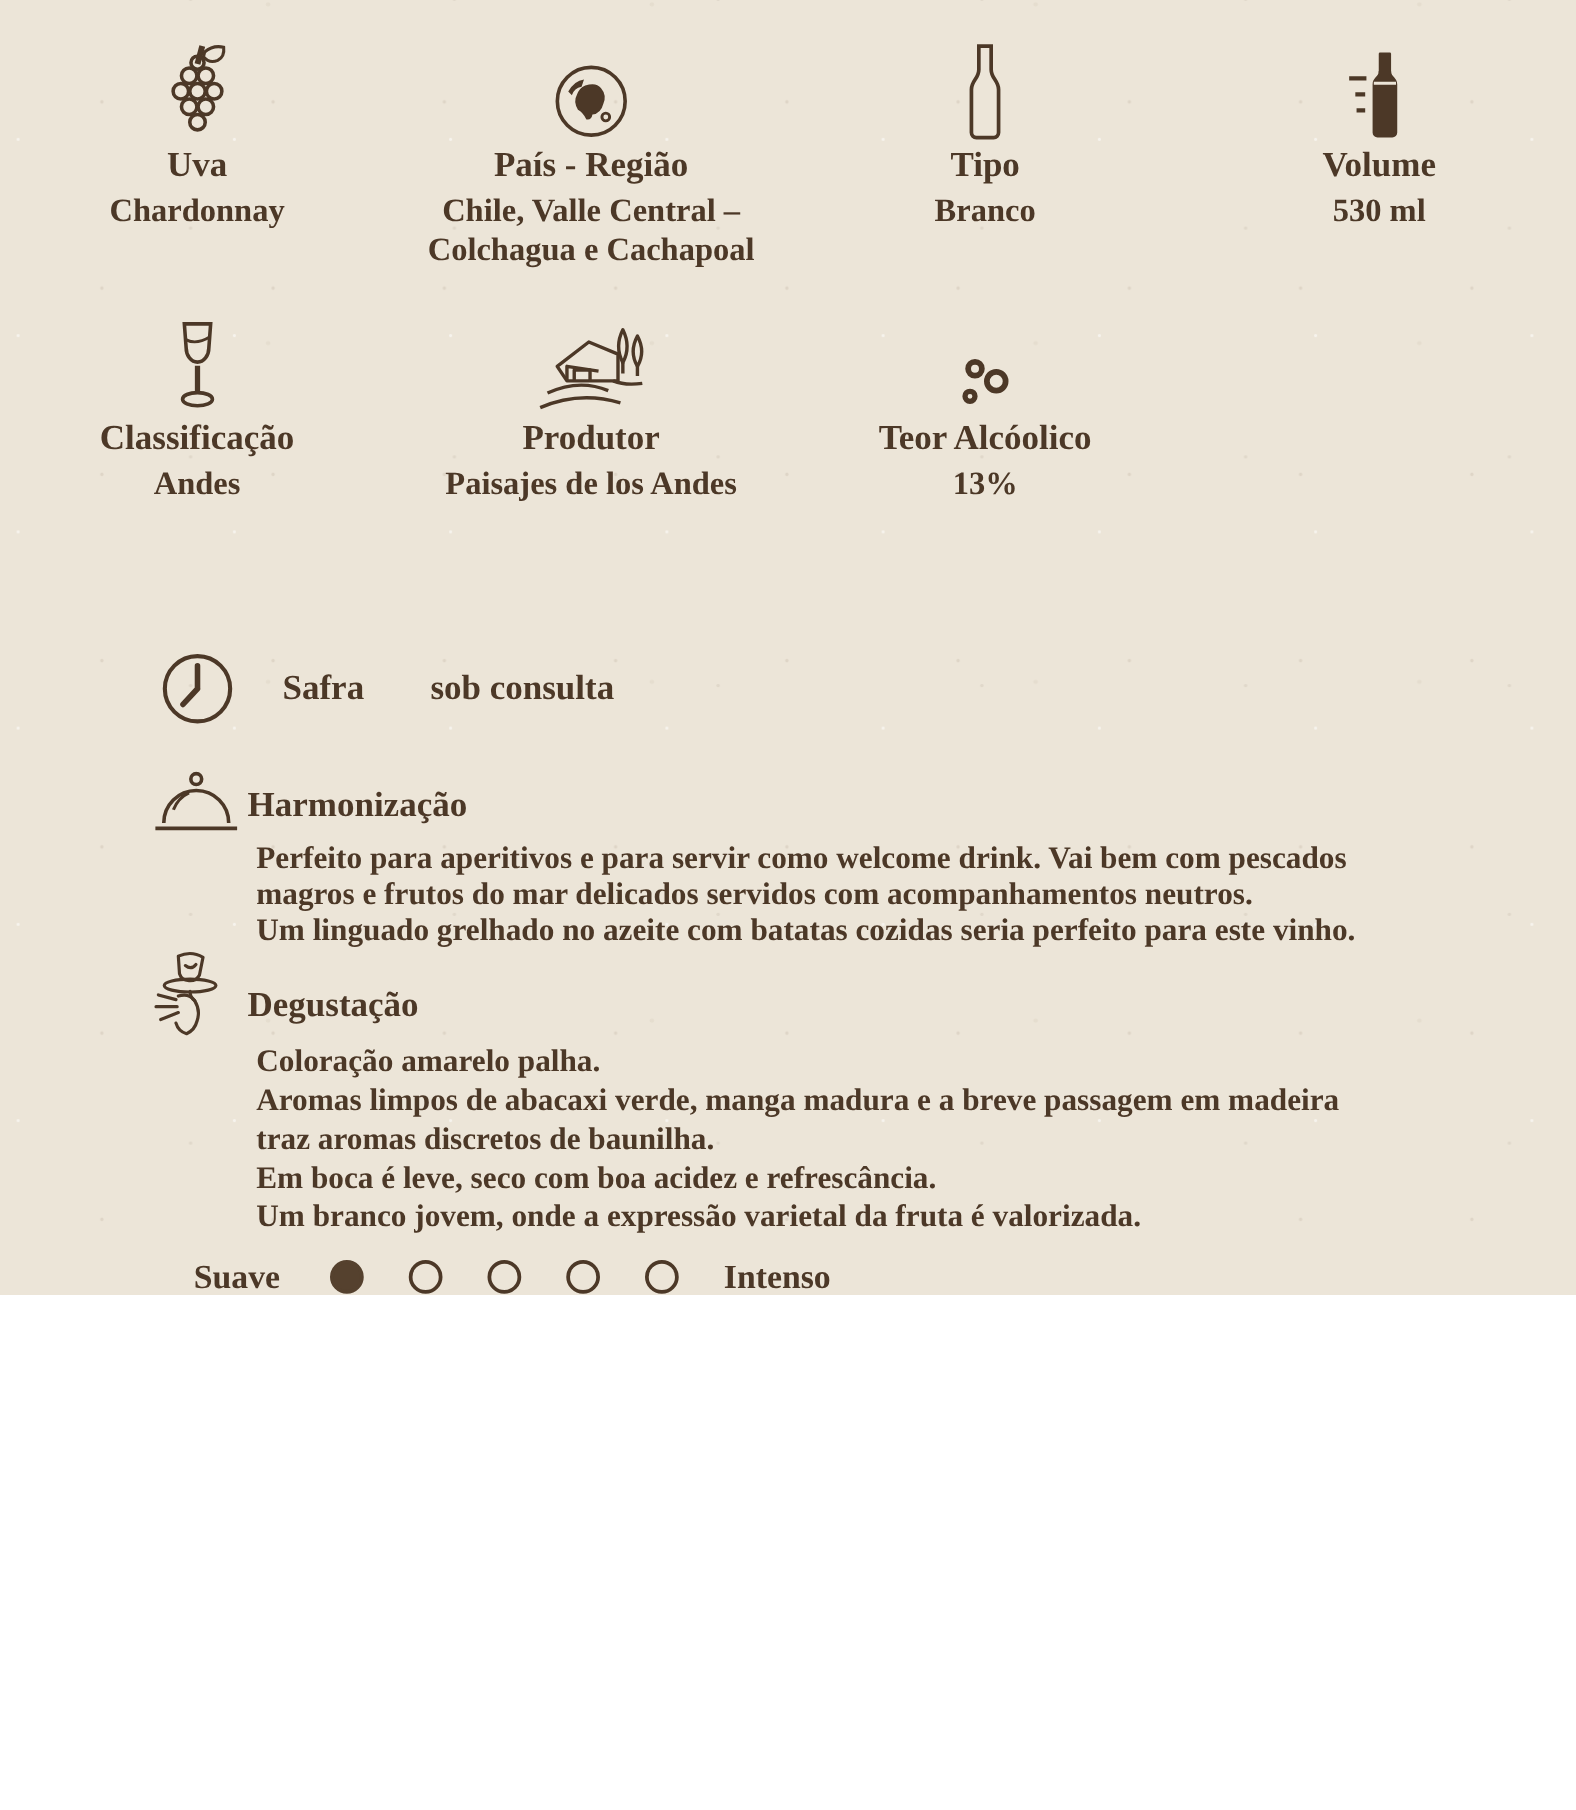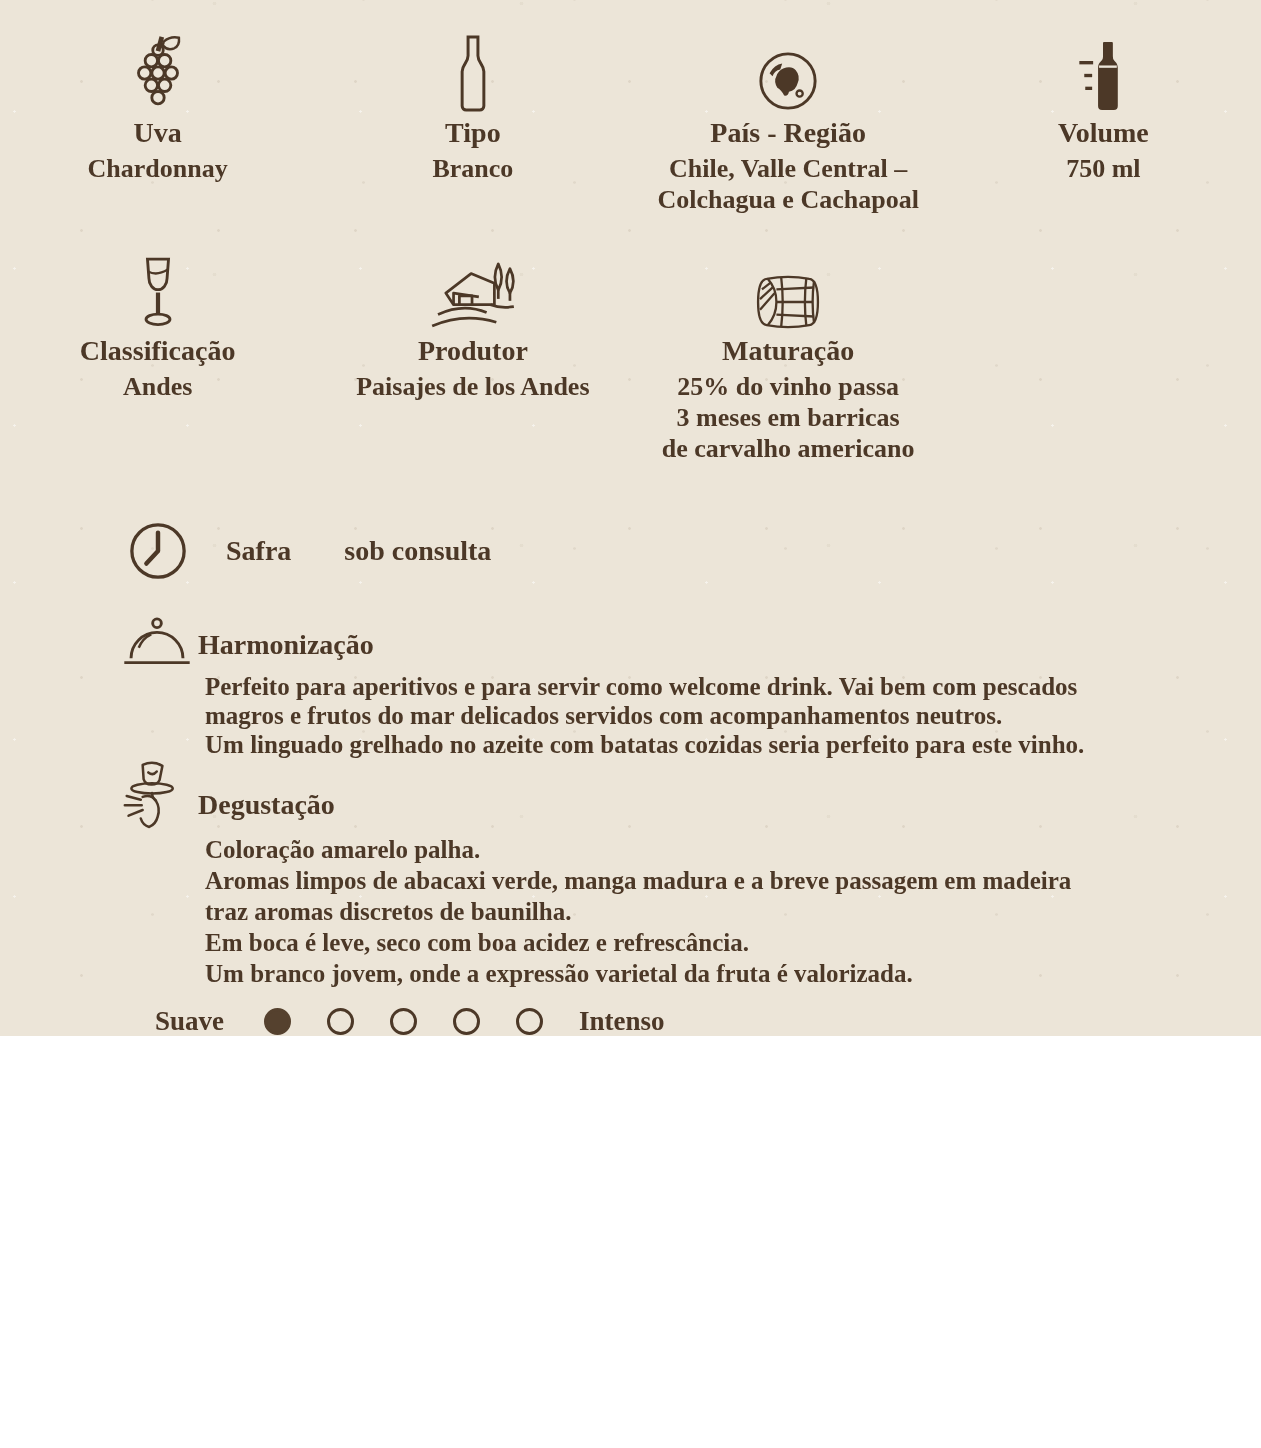--- a/index.html
+++ b/index.html
@@ -90,59 +90,59 @@
             <circle cx="30" cy="67" r="6.5"></circle>
           </g>
         </svg>
       </div>
       <div class="attr-label">Uva</div>
       <div class="attr-value">Chardonnay</div>
     </div>
 
     <div class="attr">
       <div class="icon-box">
-        <svg viewBox="0 0 36 78" width="36" height="77">
-          <path d="M13 2 h10 v19 c0 7 6 9 6 16 v35 a4 4 0 0 1 -4 4 H11 a4 4 0 0 1 -4 -4 V37 c0 -7 6 -9 6 -16 Z" fill="none" stroke="currentColor" stroke-width="3"></path>
-        </svg>
-      </div>
-      <div class="attr-label">Tipo</div>
-      <div class="attr-value">Branco</div>
-    </div>
-
-    <div class="attr">
-      <div class="icon-box">
         <svg viewBox="0 0 64 64" width="62" height="62">
           <circle cx="32" cy="32" r="28" fill="none" stroke="currentColor" stroke-width="3"></circle>
           <path d="M27 19 q9 -3 13 2 q5 6 2 13 q-2 8 -9 9 q-1 5 -5 4 q-3 -6 -7 -8 q-4 -7 -1 -12 q2 -6 7 -8 z" fill="currentColor"></path>
           <path d="M13 24 q5 -9 13 -10 l-2 6 q-6 1 -8 7 z" fill="currentColor"></path>
           <circle cx="44" cy="45" r="3.2" fill="none" stroke="currentColor" stroke-width="2.4"></circle>
         </svg>
       </div>
       <div class="attr-label">País - Região</div>
       <div class="attr-value">Chile, Valle Central –
 Colchagua e Cachapoal</div>
     </div>
 
     <div class="attr">
       <div class="icon-box">
+        <svg viewBox="0 0 36 78" width="36" height="77">
+          <path d="M13 2 h10 v19 c0 7 6 9 6 16 v35 a4 4 0 0 1 -4 4 H11 a4 4 0 0 1 -4 -4 V37 c0 -7 6 -9 6 -16 Z" fill="none" stroke="currentColor" stroke-width="3"></path>
+        </svg>
+      </div>
+      <div class="attr-label">Tipo</div>
+      <div class="attr-value">Branco</div>
+    </div>
+
+    <div class="attr">
+      <div class="icon-box">
         <svg viewBox="0 0 50 72" width="50" height="71">
           <g fill="currentColor">
             <rect x="25" y="1" width="10" height="17" rx="1"></rect>
             <path d="M20 27 c0 -6 5 -6 5 -11 h10 c0 5 5 5 5 11 v39 a4 4 0 0 1 -4 4 H24 a4 4 0 0 1 -4 -4 z"></path>
           </g>
           <line x1="21" y1="26" x2="39" y2="26" stroke="#ece5d8" stroke-width="2.4"></line>
           <g stroke="currentColor" stroke-width="3.4">
             <line x1="1" y1="22" x2="15" y2="22"></line>
             <line x1="6" y1="35" x2="14" y2="35"></line>
             <line x1="7" y1="48" x2="14" y2="48"></line>
           </g>
         </svg>
       </div>
       <div class="attr-label">Volume</div>
-      <div class="attr-value">750 ml</div>
+      <div class="attr-value">530 ml</div>
     </div>
   </div>
 
   <div class="attr-grid row2">
 
     <div class="attr">
       <div class="icon-box">
         <svg viewBox="0 0 46 76" width="44" height="73">
           <g fill="none" stroke="currentColor" stroke-width="3">
             <path d="M12 2 h22 l-1.5 20 a9.5 12 0 0 1 -19 0 Z"></path>
@@ -170,40 +170,32 @@
             <path d="M8 56 q26 -12 50 -2"></path>
             <path d="M2 68 q32 -14 66 -4"></path>
             <path d="M62 46 q10 4 24 2"></path>
           </g>
         </svg>
       </div>
       <div class="attr-label">Produtor</div>
       <div class="attr-value">Paisajes de los Andes</div>
     </div>
 
-
-    <div class="attr">
-      <div class="icon-box">
-        <svg viewBox="0 0 76 58" width="74" height="56">
-          <g fill="none" stroke="currentColor" stroke-width="2.4">
-            <path d="M16 5 Q38 1 60 5 Q69 6 69 29 Q69 52 60 53 Q38 57 16 53 Q7 52 7 29 Q7 6 16 5 Z"></path>
-            <path d="M17 5 Q26 15 26 29 Q26 43 17 53"></path>
-            <path d="M11 16 L20 9 M9 26 L23 13 M9 37 L24 20"></path>
-            <path d="M31 4 Q34 29 31 54"></path>
-            <path d="M57 4 Q54 29 57 54"></path>
-            <path d="M65 7 Q62 29 65 51"></path>
-            <path d="M26 16 L65 14 M26 29 L64 29 M26 42 L65 44"></path>
-          </g>
-        </svg>
-      </div>
-      <div class="attr-label">Maturação</div>
-      <div class="attr-value">25% do vinho passa
-3 meses em barricas
-de carvalho americano</div>
-    </div>
+    <div class="attr">
+      <div class="icon-box">
+        <svg viewBox="0 0 46 44" width="46" height="44">
+          <circle cx="15" cy="9" r="5.5" fill="none" stroke="currentColor" stroke-width="4.6"></circle>
+          <circle cx="32" cy="19" r="7.5" fill="none" stroke="currentColor" stroke-width="4.6"></circle>
+          <circle cx="11" cy="31" r="4" fill="none" stroke="currentColor" stroke-width="4.2"></circle>
+        </svg>
+      </div>
+      <div class="attr-label">Teor Alcóolico</div>
+      <div class="attr-value">13%</div>
+    </div>
+
   </div>
 
   <div class="safra-row">
     <span>
       <svg viewBox="0 0 62 62" width="60" height="60">
         <circle cx="31" cy="31" r="27" fill="none" stroke="currentColor" stroke-width="3.4"></circle>
         <path d="M31 31 V12 M31 31 L19 44" fill="none" stroke="currentColor" stroke-width="4.6" stroke-linecap="round"></path>
       </svg>
     </span>
     <span class="safra-text">Safra</span>

